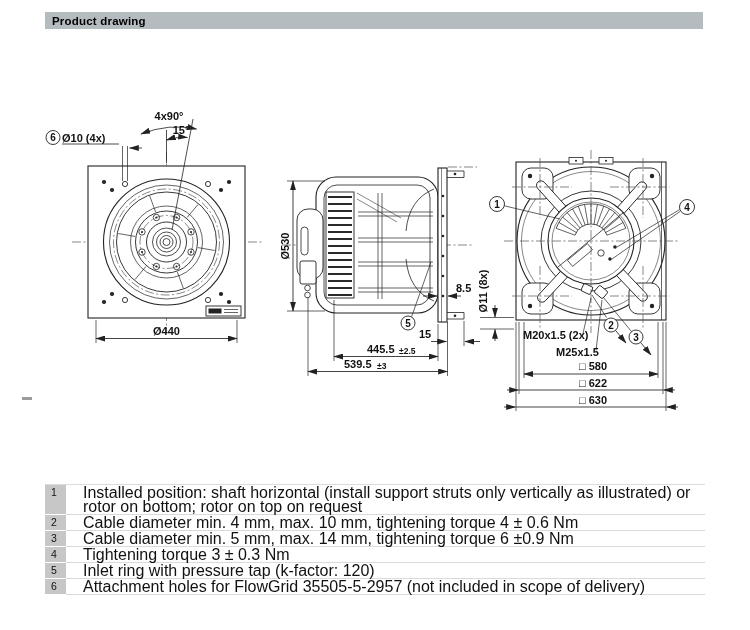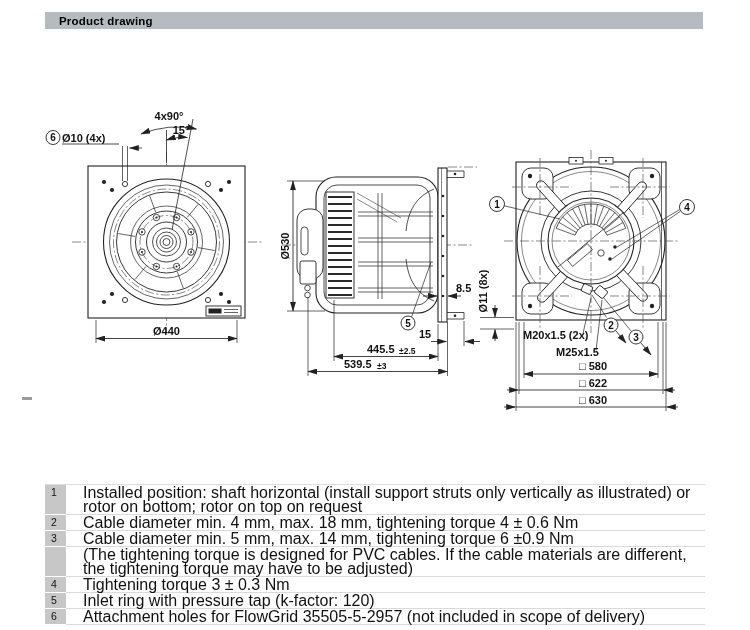--- a/index.html
+++ b/index.html
@@ -1,21 +1,21 @@
 <!DOCTYPE html>
 <html><head>
 <meta charset="utf-8">
 <style>
   html,body{margin:0;padding:0;background:#fff;}
   #page{position:relative;width:750px;height:630px;background:#fff;overflow:hidden;
         font-family:"Liberation Sans",sans-serif;}
   
   .hdr{position:absolute;left:45px;top:12px;width:658px;height:17px;background:#b5bcc0;
        display:flex;align-items:center;}
-  .hdr span{font-size:11.5px;font-weight:bold;color:#000;padding-left:14px;letter-spacing:.2px;}
+  .hdr span{font-size:11.5px;font-weight:bold;color:#000;padding-left:7px;letter-spacing:.2px;}
   
   .stray{position:absolute;left:22px;top:397px;width:10px;height:3px;background:#9b9b9b;}
   
   svg#dwg{position:absolute;left:0;top:0;}
   .s  {stroke:#222;fill:none;stroke-width:.8px;}
   .s1 {stroke:#222;fill:none;stroke-width:1.1px;}
   .s9 {stroke:#222;fill:none;stroke-width:.9px;}
   .s7 {stroke:#222;fill:none;stroke-width:.7px;}
   .s6 {stroke:#222;fill:none;stroke-width:.55px;}
   .fw {fill:#fff;}
@@ -387,31 +387,27 @@
     </g>
   </svg>
 
   <div class="tbl">
     <div class="trow">
       <div class="tnum">1</div>
       <div class="ttxt">Installed position: shaft horizontal (install support struts only vertically as illustrated) or rotor on bottom; rotor on top on request</div>
     </div>
     <div class="trow">
       <div class="tnum">2</div>
-      <div class="ttxt">Cable diameter min. 4 mm, max. 18 mm, tightening torque 4 ± 0.6 Nm</div>
+      <div class="ttxt">Cable diameter min. 4 mm, max. 10 mm, tightening torque 4 ± 0.6 Nm</div>
     </div>
     <div class="trow">
       <div class="tnum">3</div>
       <div class="ttxt">Cable diameter min. 5 mm, max. 14 mm, tightening torque 6 ±0.9 Nm</div>
     </div>
     <div class="trow">
-      <div class="tnum"></div>
-      <div class="ttxt">(The tightening torque is designed for PVC cables. If the cable materials are different, the tightening torque may have to be adjusted)</div>
-    </div>
-    <div class="trow">
       <div class="tnum">4</div>
       <div class="ttxt">Tightening torque 3 ± 0.3 Nm</div>
     </div>
     <div class="trow">
       <div class="tnum">5</div>
       <div class="ttxt">Inlet ring with pressure tap (k-factor: 120)</div>
     </div>
     <div class="trow">
       <div class="tnum">6</div>
       <div class="ttxt">Attachment holes for FlowGrid 35505-5-2957 (not included in scope of delivery)</div>

